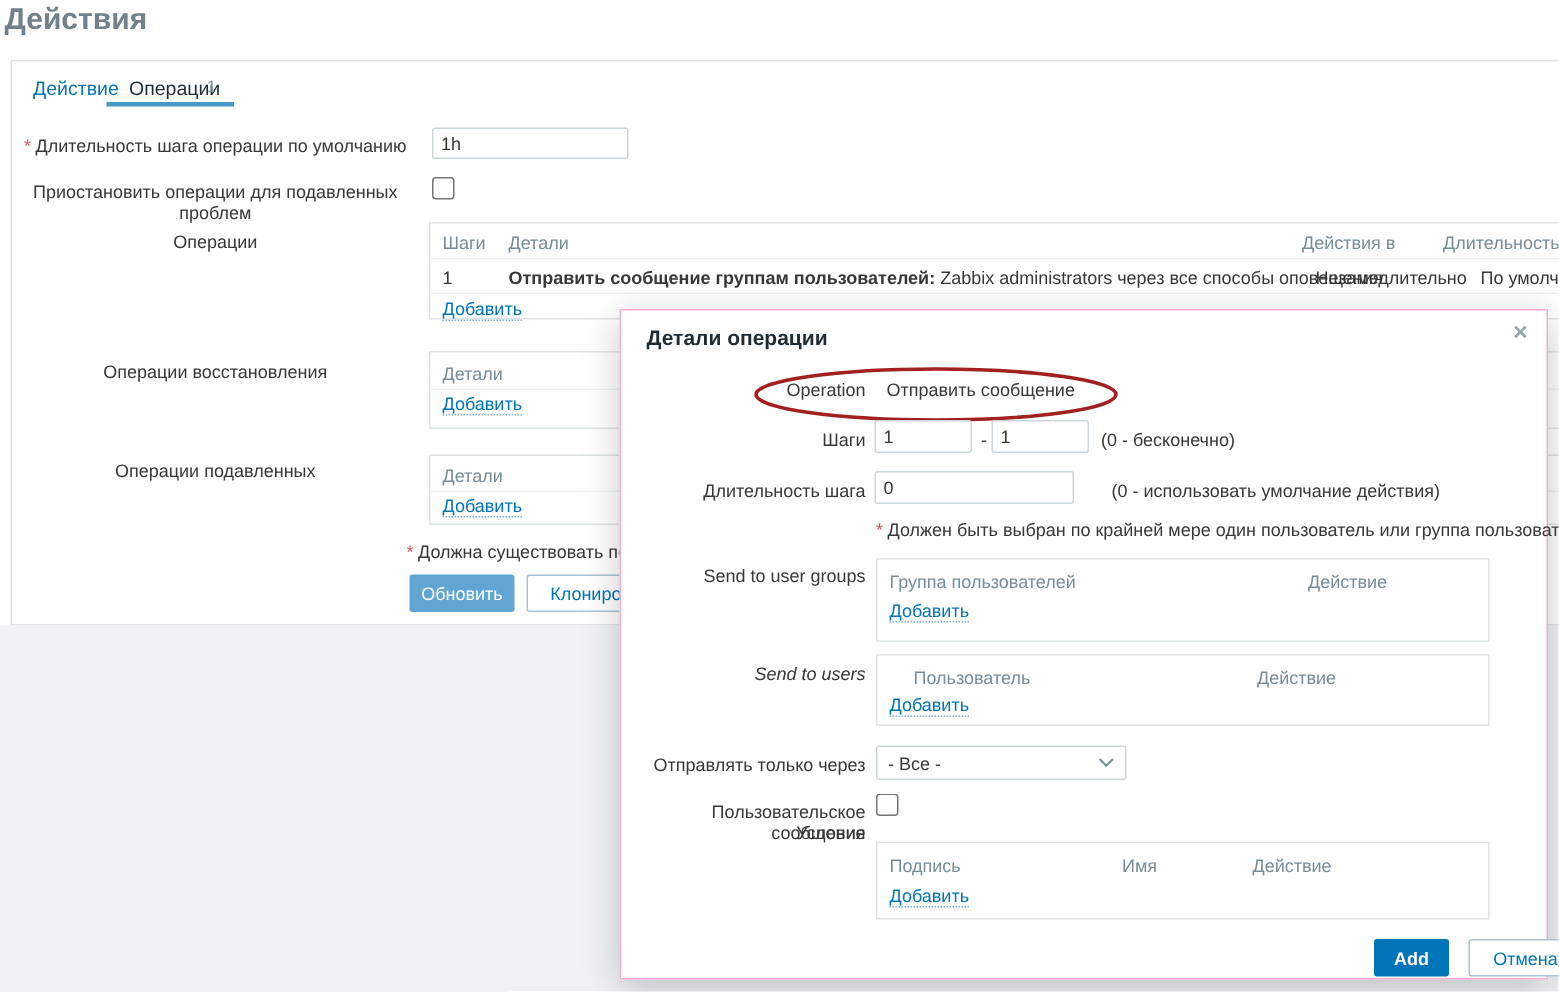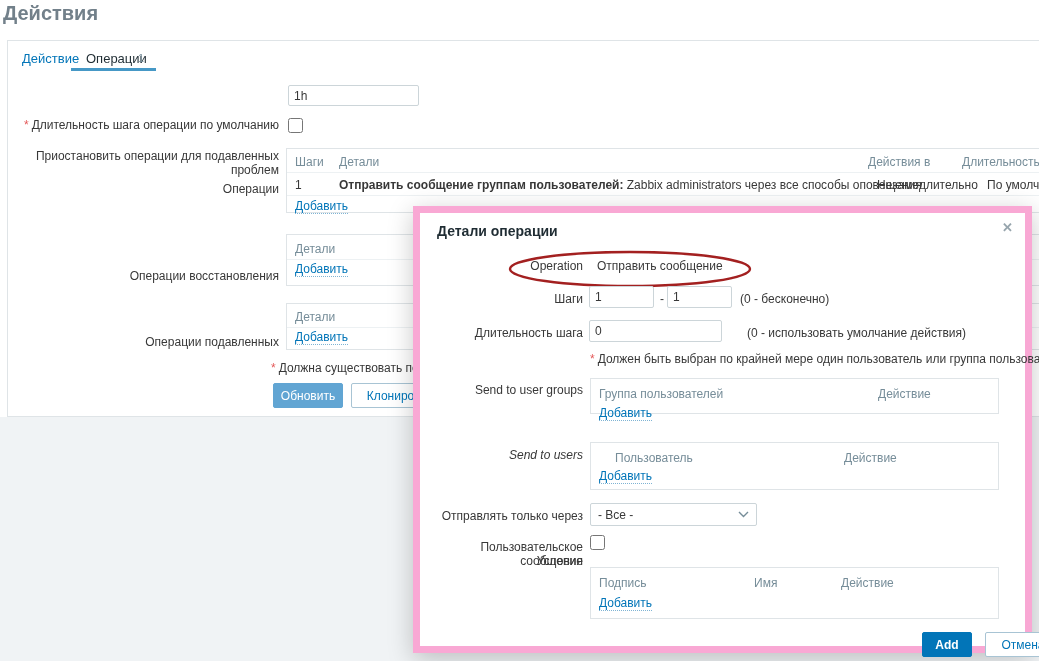--- a/index.html
+++ b/index.html
@@ -13,40 +13,40 @@
   .page-title { left:3px; top:2px; font-size:20px; color:#72808a; }
 
   
   .widget { left:7px; top:40px; width:1080px; height:377px; background:#fff;
     border:1px solid #dfe4e7; }
   .tab-link { left:14px; top:10px; color:#0275b8; cursor:pointer; font-size:13px; }
   .tab-active { left:78px; top:10px; color:#1f2c33; font-size:13px; }
   .tab-count { left:130px; top:11px; color:#768d99; font-size:11px; }
   .tab-underline { left:63px; top:27px; width:85px; height:3px; background:#4698c6; }
 
-  .flabel { text-align:right; color:#383838;margin-top:28px; }
+  .flabel { text-align:center; color:#383838; }
   .req { color:#e45959; margin-right:3px; }
   .grey { color:#768d99; }
   .txtinput { border:1px solid #ccd5d9; background:#fff; color:#383838;
     font-family:"Liberation Sans",sans-serif; font-size:12px; padding:2px 5px; border-radius:2px; }
   .cbox { width:15px; height:15px; accent-color:#0275b8; }
   .addlink { color:#0275b8; cursor:pointer; border-bottom:1px dotted #7fb4d4; display:inline-block; }
 
   .obox { background:#fff; border:1px solid #dfe4e7; }
   .hline { height:1px; background:#edf1f3; }
 
   .btn-primary { background:#0275b8; color:#fff; border:1px solid #0275b8; border-radius:2px;
     font-size:12px; text-align:center; cursor:pointer; font-family:"Liberation Sans",sans-serif; }
   .btn-primary.dim { background:#61a5d3; border-color:#61a5d3; }
   .btn-secondary { background:#fff; color:#0275b8; border:1px solid #a8c4d4; border-radius:2px;
     font-size:12px; text-align:center; cursor:pointer; font-family:"Liberation Sans",sans-serif; }
 
   
   .modal { left:413px; top:206px; width:619px; height:447px; background:#fff;
-    border:7px solid #f9a8d4; box-shadow:0 6px 24px rgba(0,0,0,.22); z-index:10; }
+    border:1px solid #f9a8d4; box-shadow:0 6px 24px rgba(0,0,0,.22); z-index:10; }
   .modal-title { left:17px; top:10px; font-size:14px; font-weight:bold; color:#1f2c33; }
   .modal-close { right:12px; top:7px; color:#97a5ad; font-size:13px; font-weight:bold; cursor:pointer; }
   .mlabel { left:0; width:163px; text-align:right; color:#383838; }
   .select-box { border:1px solid #ccd5d9; border-radius:2px; background:#fff;
     display:flex; align-items:center; justify-content:space-between; padding:0 7px; cursor:pointer; }
   .ellipse-svg { pointer-events:none; }
 </style>
 </head>
 <body>
 
@@ -119,21 +119,21 @@
     <input class="abs txtinput" style="left: 247px; top: 73px; width: 65px; height: 22px;" value="1">
     <div class="abs" style="left:320px;top:79px;">(0 - бесконечно)</div>
 
     <div class="abs mlabel" style="top:113px;">Длительность шага</div>
     <input class="abs txtinput" style="left: 169px; top: 107px; width: 133px; height: 22px;" value="0">
     <div class="abs" style="left:327px;top:113px;">(0 - использовать умолчание действия)</div>
 
     <div class="abs" style="left:170px;top:139px;white-space:nowrap;"><span class="req">*</span><span>Должен быть выбран по крайней мере один пользователь или группа пользователей.</span></div>
 
     <div class="abs mlabel" style="top:170px;">Send to user groups</div>
-    <div class="abs obox" style="left:170px;top:165px;width:409px;height:36px;">
+    <div class="abs obox" style="left:170px;top:165px;width:409px;height:56px;">
       <div class="abs grey" style="left:8px;top:8px;">Группа пользователей</div>
       <div class="abs grey" style="left:287px;top:8px;">Действие</div>
       <div class="abs addlink" style="left:8px;top:27px;">Добавить</div>
     </div>
 
     <div class="abs mlabel" style="top:235px;font-style:italic;">Send to users</div>
     <div class="abs obox" style="left:170px;top:229px;width:409px;height:48px;">
       <div class="abs grey" style="left:24px;top:8px;">Пользователь</div>
       <div class="abs grey" style="left:253px;top:8px;">Действие</div>
       <div class="abs addlink" style="left:8px;top:26px;">Добавить</div>

